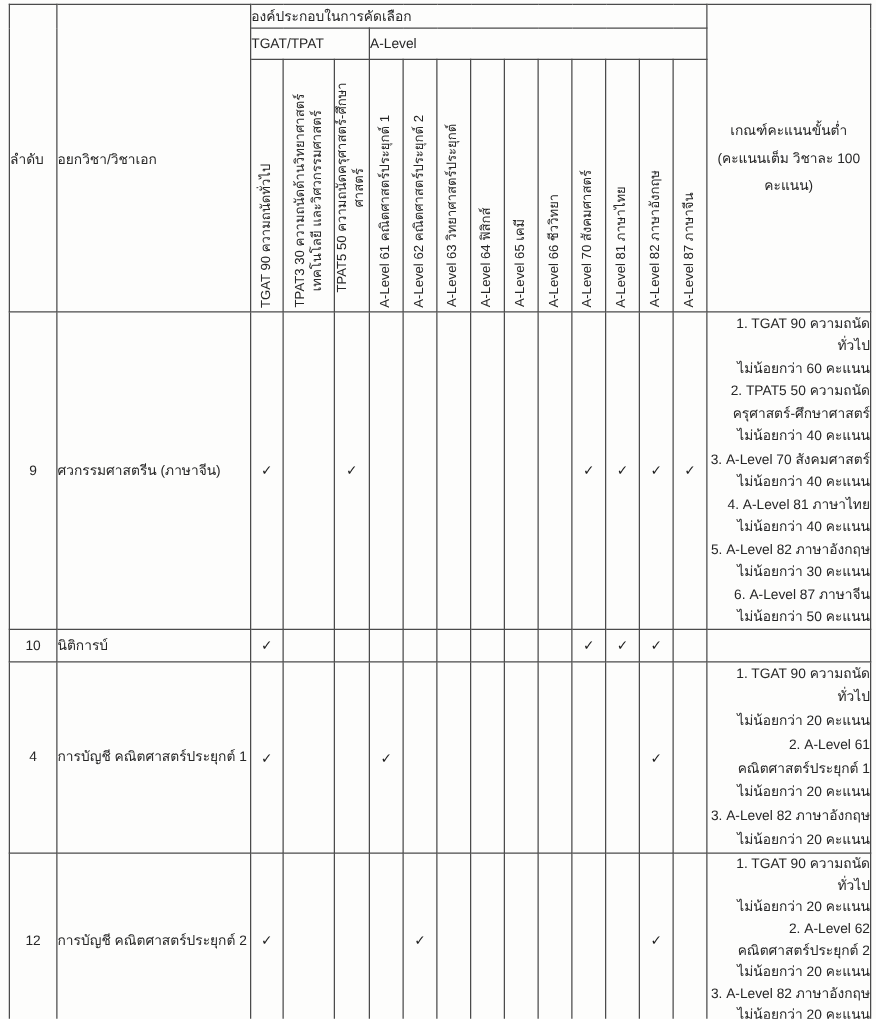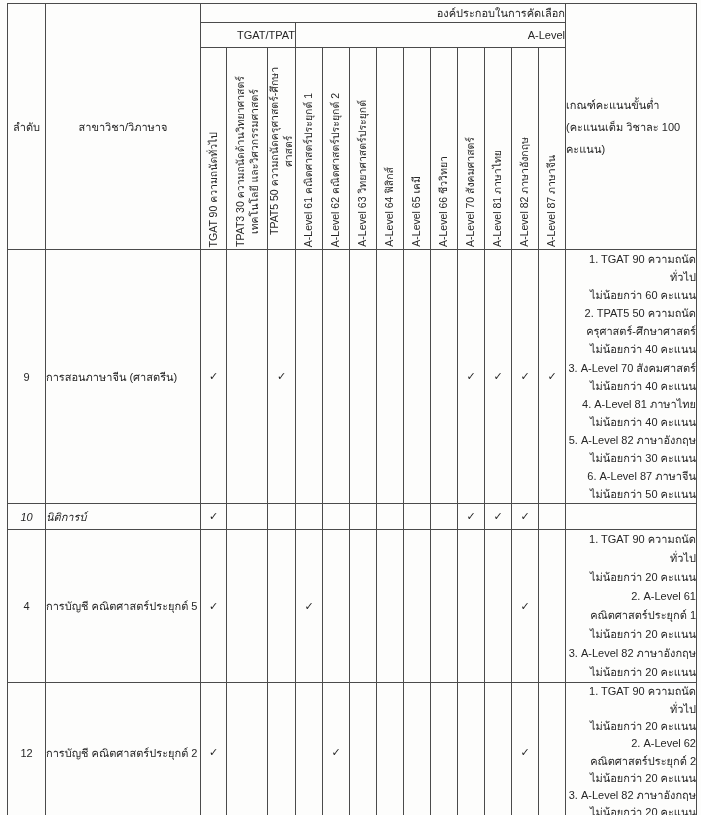--- a/index.html
+++ b/index.html
@@ -14,27 +14,27 @@
     border-collapse:collapse;table-layout:fixed;
     position:absolute;left:7px;top:3px;
   }
   table.doc td{
     border:1px solid #4b4b4b;
     font-size:11px;
     overflow:hidden;
     padding:0;
   }
   tr.h1{height:19px;} tr.h2{height:25px;} tr.h3{height:202px;}
-  tr.r9{height:237px;} tr.r10{height:26px;font-style:italic;} tr.r11{height:134px;}
+  tr.r9{height:237px;} tr.r10{height:26px;} tr.r11{height:134px;}
   tr.r12{height:123px;}
 
-  td.center-h{text-align:right;vertical-align:middle;font-size:11.5px;}
-  td.head-order,td.head-program{text-align:center;vertical-align:middle;font-size:11.5px;}
+  td.center-h{text-align:left;vertical-align:middle;font-size:11.5px;}
+  td.head-order,td.head-program{vertical-align:middle;font-size:11.5px;}
   td.head-criteria{
-    text-align:left;vertical-align:middle;
+    text-align:center;vertical-align:middle;
     white-space:pre-line;line-height:22px;font-size:11px;
   }
   td.vcell{vertical-align:bottom;text-align:center;padding-bottom:7px;}
   .vtext{
     display:inline-block;
     writing-mode:vertical-rl;
     transform:rotate(180deg);
     white-space:pre-line;
     line-height:13.5px;
     font-size:10.5px;
@@ -76,21 +76,21 @@
       <col style="width:27px">
       <col style="width:27px">
       <col style="width:27px">
       <col style="width:27px">
     <col style="width:131px">
   </colgroup>
 
   <tbody>
       <tr class="h1">
     <td class="head-order" rowspan="3">ลำดับ</td>
-    <td class="head-program" rowspan="3">สาขาวิชา/วิภาษาจ</td>
+    <td class="head-program" rowspan="3">อยกวิชา/วิชาเอก</td>
     <td class="center-h" colspan="13">องค์ประกอบในการคัดเลือก</td>
     <td class="head-criteria" rowspan="3">เกณฑ์คะแนนขั้นต่ำ
 (คะแนนเต็ม วิชาละ 100
 คะแนน)</td>
   </tr>
 
   <tr class="h2">
     <td class="center-h" colspan="3">TGAT/TPAT</td>
     <td class="center-h" colspan="10">A-Level</td>
   </tr>
@@ -107,21 +107,21 @@
     <td class="vcell"><span class="vtext">A-Level 65 เคมี</span></td>
     <td class="vcell"><span class="vtext">A-Level 66 ชีววิทยา</span></td>
     <td class="vcell"><span class="vtext">A-Level 70 สังคมศาสตร์</span></td>
     <td class="vcell"><span class="vtext">A-Level 81 ภาษาไทย</span></td>
     <td class="vcell"><span class="vtext">A-Level 82 ภาษาอังกฤษ</span></td>
     <td class="vcell"><span class="vtext">A-Level 87 ภาษาจีน</span></td>
   </tr>
 
   <tr class="r9">
     <td class="order-cell">9</td>
-    <td class="program-cell">การสอนภาษาจีน (ศาสตรีน)</td>
+    <td class="program-cell">ศวกรรมศาสตรีน (ภาษาจีน)</td>
     <td class="check-cell">✓</td>
     <td class="check-cell"></td>
     <td class="check-cell">✓</td>
     <td class="check-cell"></td>
     <td class="check-cell"></td>
     <td class="check-cell"></td>
     <td class="check-cell"></td>
     <td class="check-cell"></td>
     <td class="check-cell"></td>
     <td class="check-cell">✓</td>
@@ -157,21 +157,21 @@
     <td class="check-cell"></td>
     <td class="check-cell">✓</td>
     <td class="check-cell">✓</td>
     <td class="check-cell">✓</td>
     <td class="check-cell"></td>
     <td class="criteria-cell"></td>
   </tr>
 
   <tr class="r11">
     <td class="order-cell">4</td>
-    <td class="program-cell">การบัญชี คณิตศาสตร์ประยุกต์ 5</td>
+    <td class="program-cell">การบัญชี คณิตศาสตร์ประยุกต์ 1</td>
     <td class="check-cell">✓</td>
     <td class="check-cell"></td>
     <td class="check-cell"></td>
     <td class="check-cell">✓</td>
     <td class="check-cell"></td>
     <td class="check-cell"></td>
     <td class="check-cell"></td>
     <td class="check-cell"></td>
     <td class="check-cell"></td>
     <td class="check-cell"></td>

